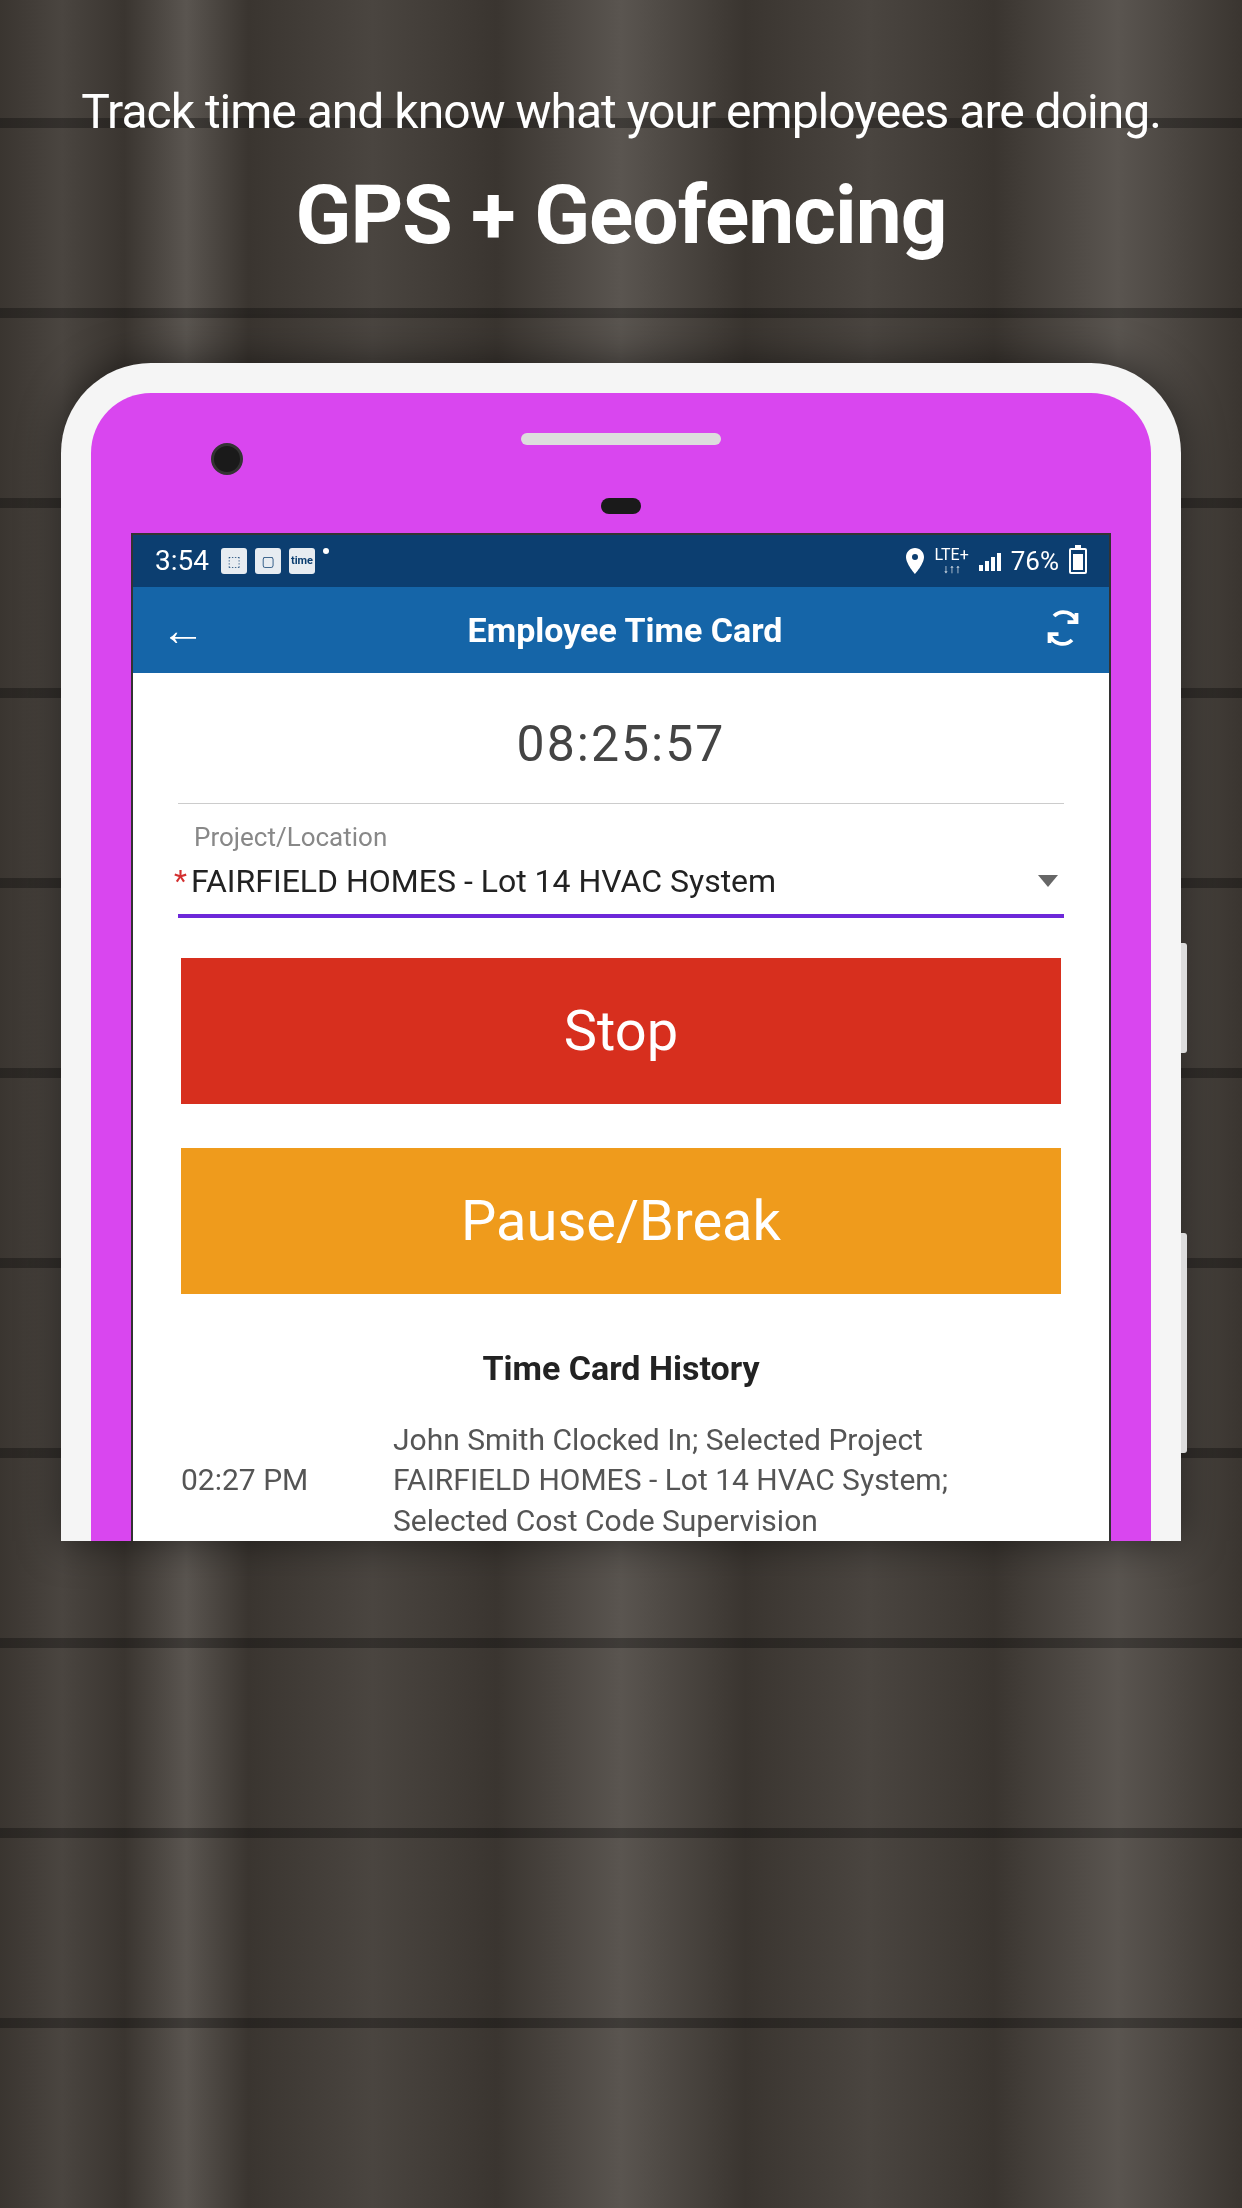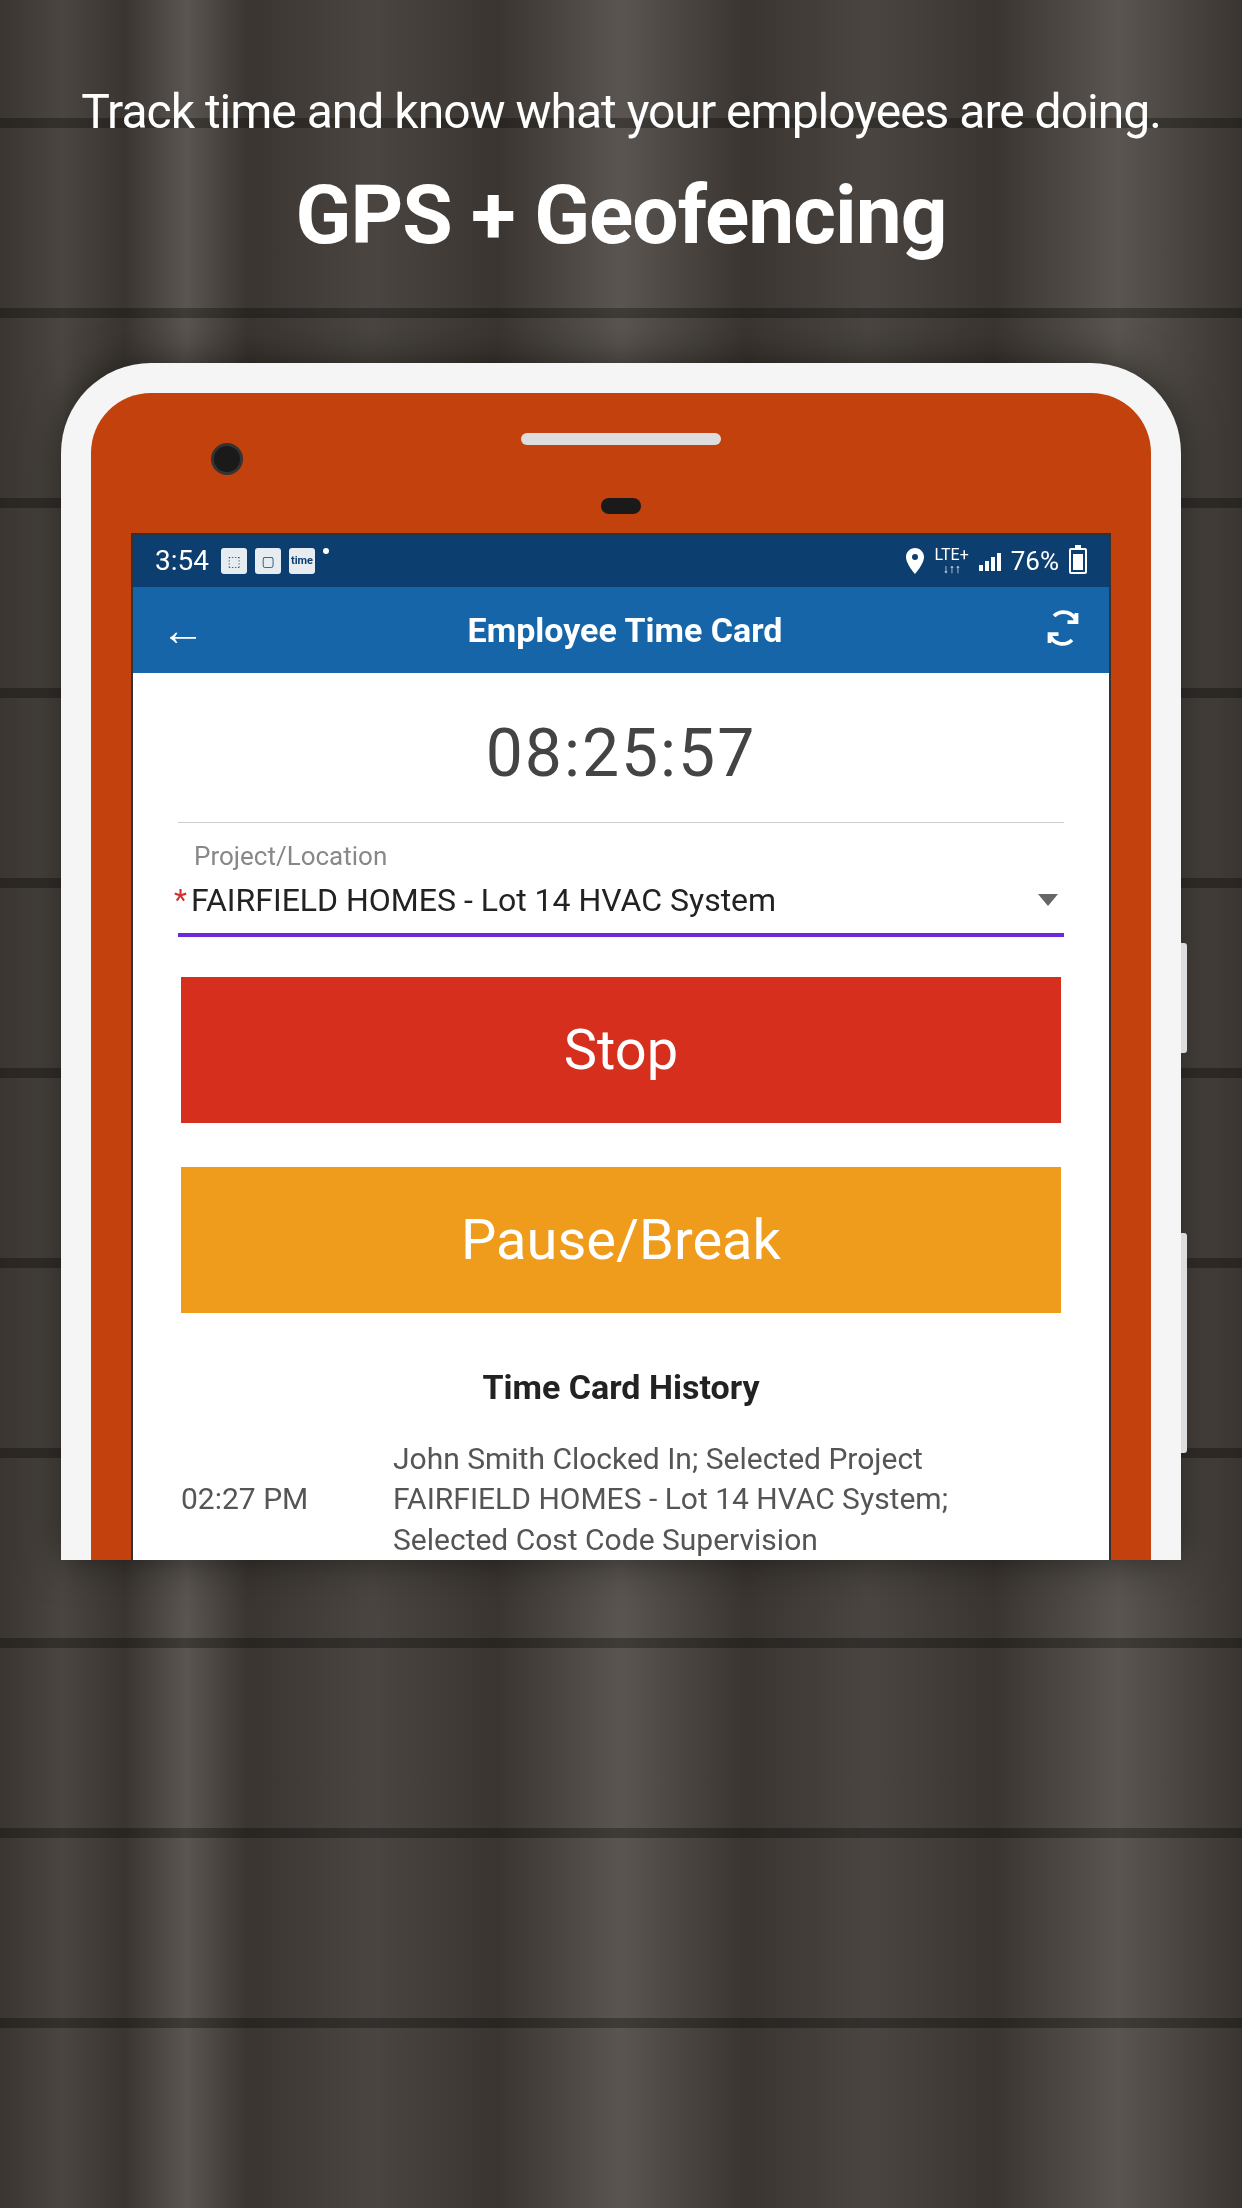--- a/index.html
+++ b/index.html
@@ -47,21 +47,21 @@
       position: relative;
       z-index: 1;
       margin: 60px auto 0;
       width: 1120px;
       background: #f5f5f5;
       border-radius: 90px 90px 0 0;
       padding: 30px 30px 0;
       box-shadow: 0 0 40px rgba(0,0,0,0.5);
     }
     .phone-inner {
-      background: #c2410c;
+      background: #d946ef;
       border-radius: 60px 60px 0 0;
       position: relative;
       padding-top: 90px;
     }
     .camera {
       position: absolute;
       top: 50px;
       left: 120px;
       width: 32px;
       height: 32px;
@@ -203,21 +203,21 @@
       cursor: pointer;
     }
     .refresh-icon svg {
       width: 36px;
       height: 36px;
     }
     
     
     .timer {
       text-align: center;
-      font-size: 66px;
+      font-size: 50px;
       font-weight: 400;
       color: #444;
       padding: 42px 0 30px;
       margin: 0 45px;
       border-bottom: 1px solid #ccc;
       letter-spacing: 2px;
     }
     
     
     .field-group {

